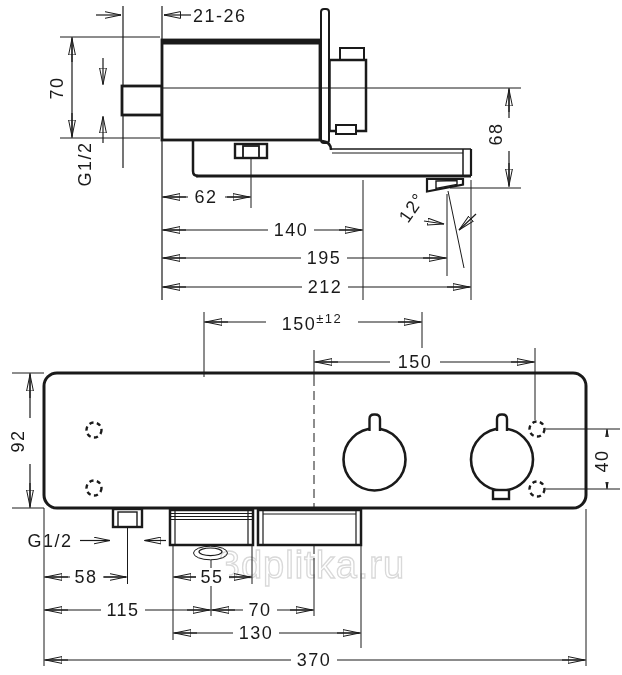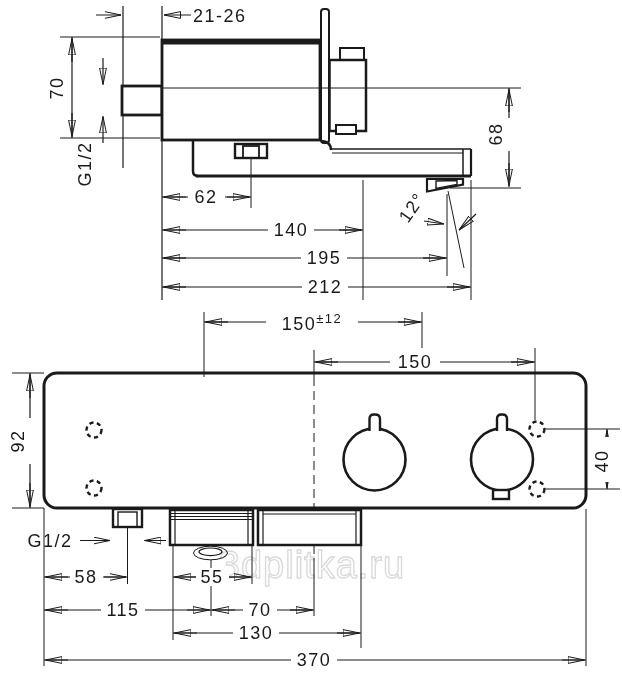--- a/index.html
+++ b/index.html
@@ -1,16 +1,16 @@
 <!DOCTYPE html>
 <html><head>
 <meta charset="utf-8">
 <style>
   html,body{margin:0;padding:0;background:#fff;}
-  .stage{width:622px;height:675px;position:relative;background:#fff;overflow:hidden;border-radius:11px;}
+  .stage{width:622px;height:675px;position:relative;background:#fff;overflow:hidden;}
   svg{display:block;}
   svg line, svg path, svg rect, svg ellipse, svg circle{stroke:#1a1a1a;fill:none;stroke-linecap:butt;}
   svg text{fill:#1a1a1a;stroke:none;font-family:"Liberation Sans", sans-serif;font-size:18px;letter-spacing:1.5px;}
   .wm-text{font-size:38px;letter-spacing:1px;fill:none;stroke:#d9d9d9;stroke-width:1.3px;}
   .bg{fill:#fff;stroke:none;}
   .fillw{fill:#fff;}
 </style>
 </head>
 <body>
 

